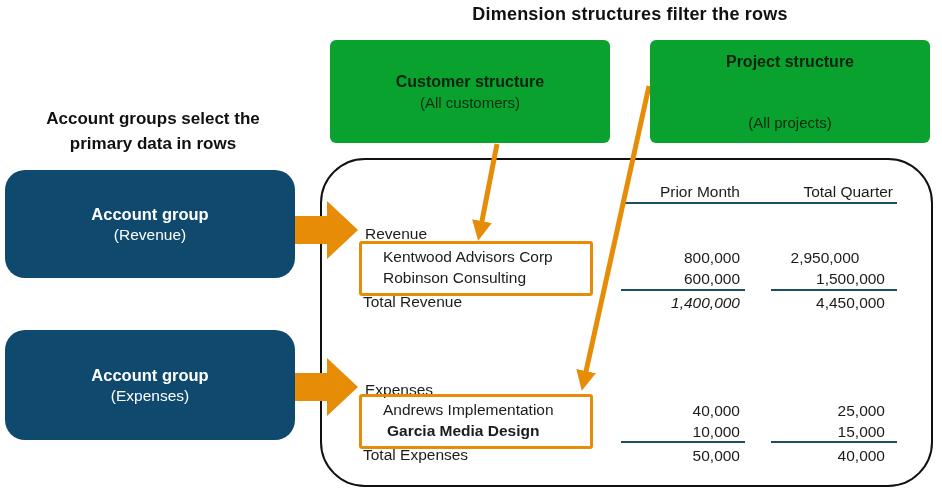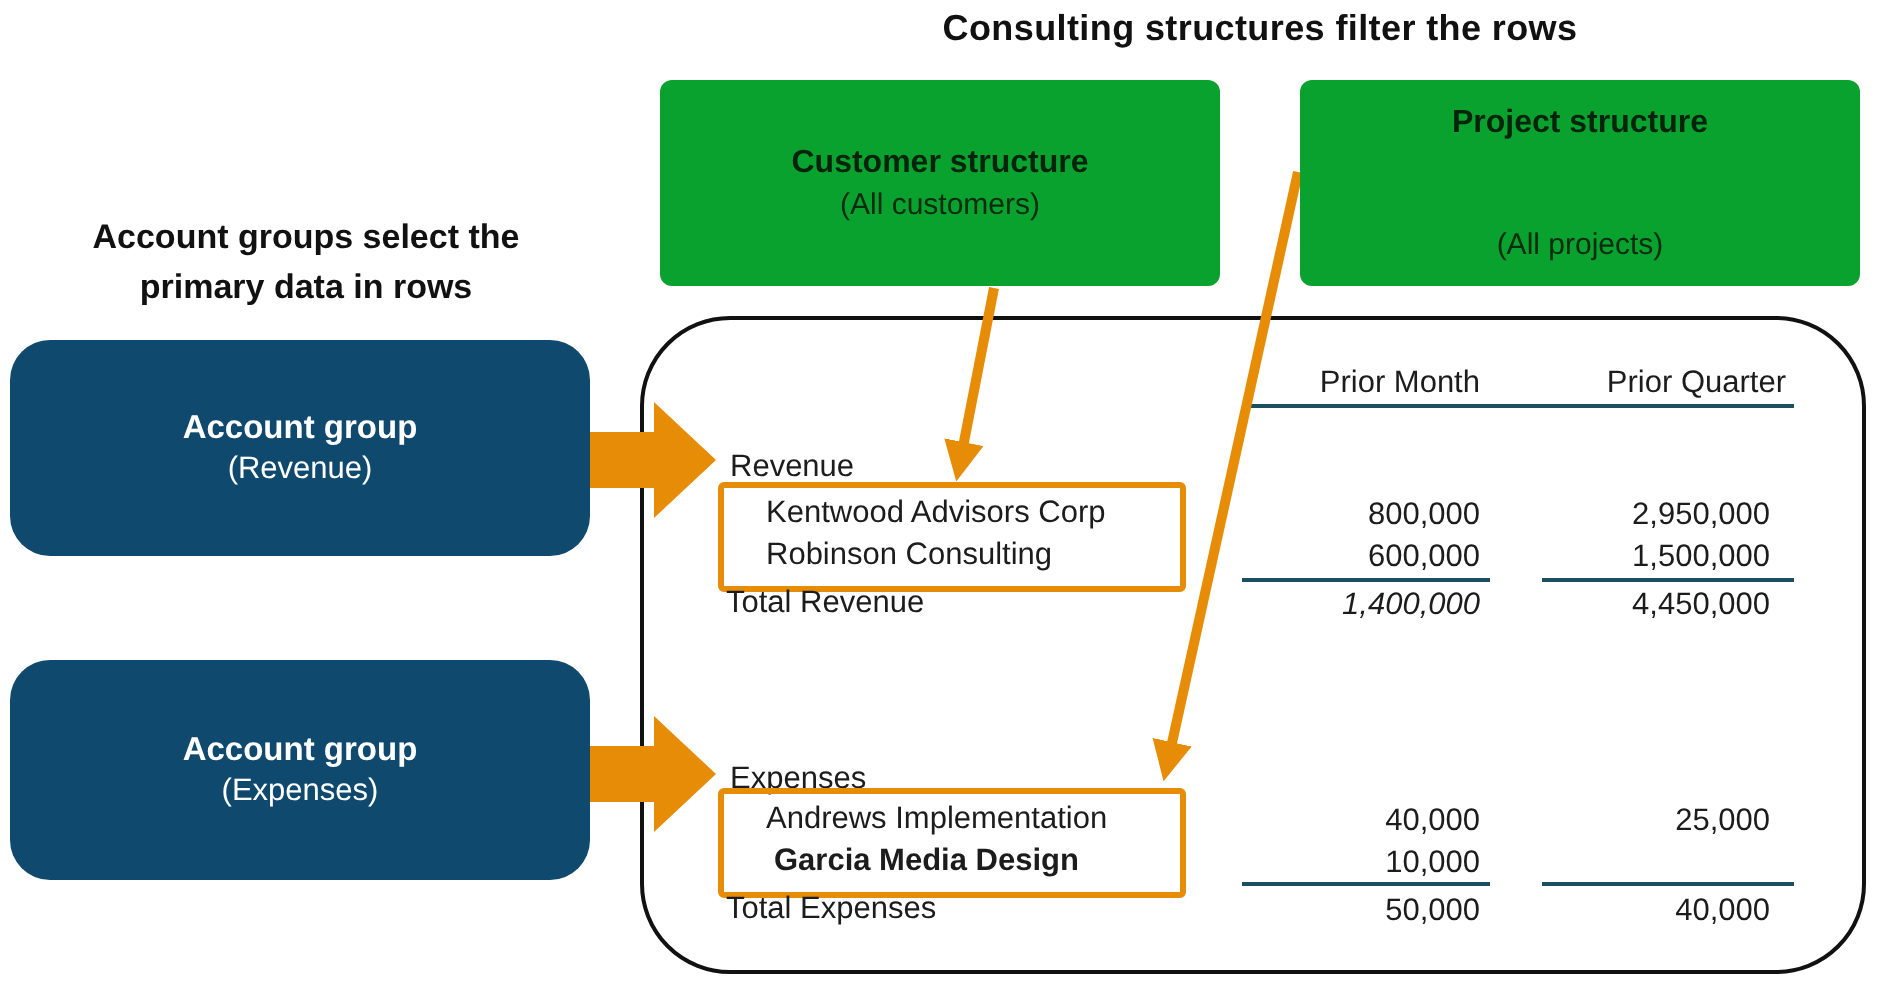--- a/index.html
+++ b/index.html
@@ -47,21 +47,21 @@
   }
   .arrows{position:absolute;left:0;top:0;z-index:3;pointer-events:none;}
   .fill-orange{fill:var(--orange,#e78c06);}
   .stroke-orange{stroke:var(--orange,#e78c06);}
 </style>
 </head>
 <body>
 
 <div class="canvas">
 
-  <div class="title">Consulting structures filter the rows</div>
+  <div class="title">Dimension structures filter the rows</div>
 
   <div class="left-heading">
     <div>Account groups select the</div>
     <div>primary data in rows</div>
   </div>
 
   <div class="gbox" style="left:330px;top:40px;">
     <div class="btitle">Customer structure</div>
     <div class="bsub">(All customers)</div>
   </div>
@@ -75,29 +75,29 @@
     <div class="bsub">(Revenue)</div>
   </div>
   <div class="bbox" style="top:330px;height:110px;">
     <div class="btitle">Account group</div>
     <div class="bsub">(Expenses)</div>
   </div>
 
   <div class="report"></div>
 
   <div class="cell num" style="left:610px;top:182px;width:130px;">Prior Month</div>
-  <div class="cell num" style="left:753px;top:182px;width:140px;">Prior Quarter</div>
+  <div class="cell num" style="left:753px;top:182px;width:140px;">Total Quarter</div>
   <div class="rule" style="left:621px;top:202px;width:276px;"></div>
 
   <div class="cell" style="left:365px;top:224px;">Revenue</div>
   <div class="hl" style="left:359px;top:241px;width:228px;height:49px;"></div>
 
   <div class="cell" style="left:383px;top:247px;">Kentwood Advisors Corp</div>
   <div class="cell num" style="left:620px;top:248px;width:120px;">800,000</div>
-  <div class="cell num" style="left:765px;top:248px;width:120px;">2,950,000</div>
+  <div class="cell num" style="left:765px;top:248px;width:120px;text-align:center;">2,950,000</div>
 
   <div class="cell" style="left:383px;top:268px;">Robinson Consulting</div>
   <div class="cell num" style="left:620px;top:269px;width:120px;">600,000</div>
   <div class="cell num" style="left:765px;top:269px;width:120px;">1,500,000</div>
 
   <div class="rule" style="left:621px;top:289px;width:124px;"></div>
   <div class="rule" style="left:771px;top:289px;width:126px;"></div>
 
   <div class="cell" style="left:363px;top:292px;">Total Revenue</div>
   <div class="cell num" style="left:620px;top:293px;width:120px;font-style:italic;">1,400,000</div>
@@ -105,20 +105,21 @@
 
   <div class="cell" style="left:365px;top:380px;">Expenses</div>
   <div class="hl" style="left:359px;top:394px;width:228px;height:49px;"></div>
 
   <div class="cell" style="left:383px;top:400px;">Andrews Implementation</div>
   <div class="cell num" style="left:620px;top:401px;width:120px;">40,000</div>
   <div class="cell num" style="left:765px;top:401px;width:120px;">25,000</div>
 
   <div class="cell" style="left:387px;top:421px;font-weight:bold;">Garcia Media Design</div>
   <div class="cell num" style="left:620px;top:422px;width:120px;">10,000</div>
+  <div class="cell num" style="left:765px;top:422px;width:120px;">15,000</div>
 
   <div class="rule" style="left:621px;top:441px;width:124px;"></div>
   <div class="rule" style="left:771px;top:441px;width:126px;"></div>
 
   <div class="cell" style="left:363px;top:445px;">Total Expenses</div>
   <div class="cell num" style="left:620px;top:446px;width:120px;">50,000</div>
   <div class="cell num" style="left:765px;top:446px;width:120px;">40,000</div>
 
   <svg class="arrows" width="942" height="494" viewBox="0 0 942 494">
     <defs>

